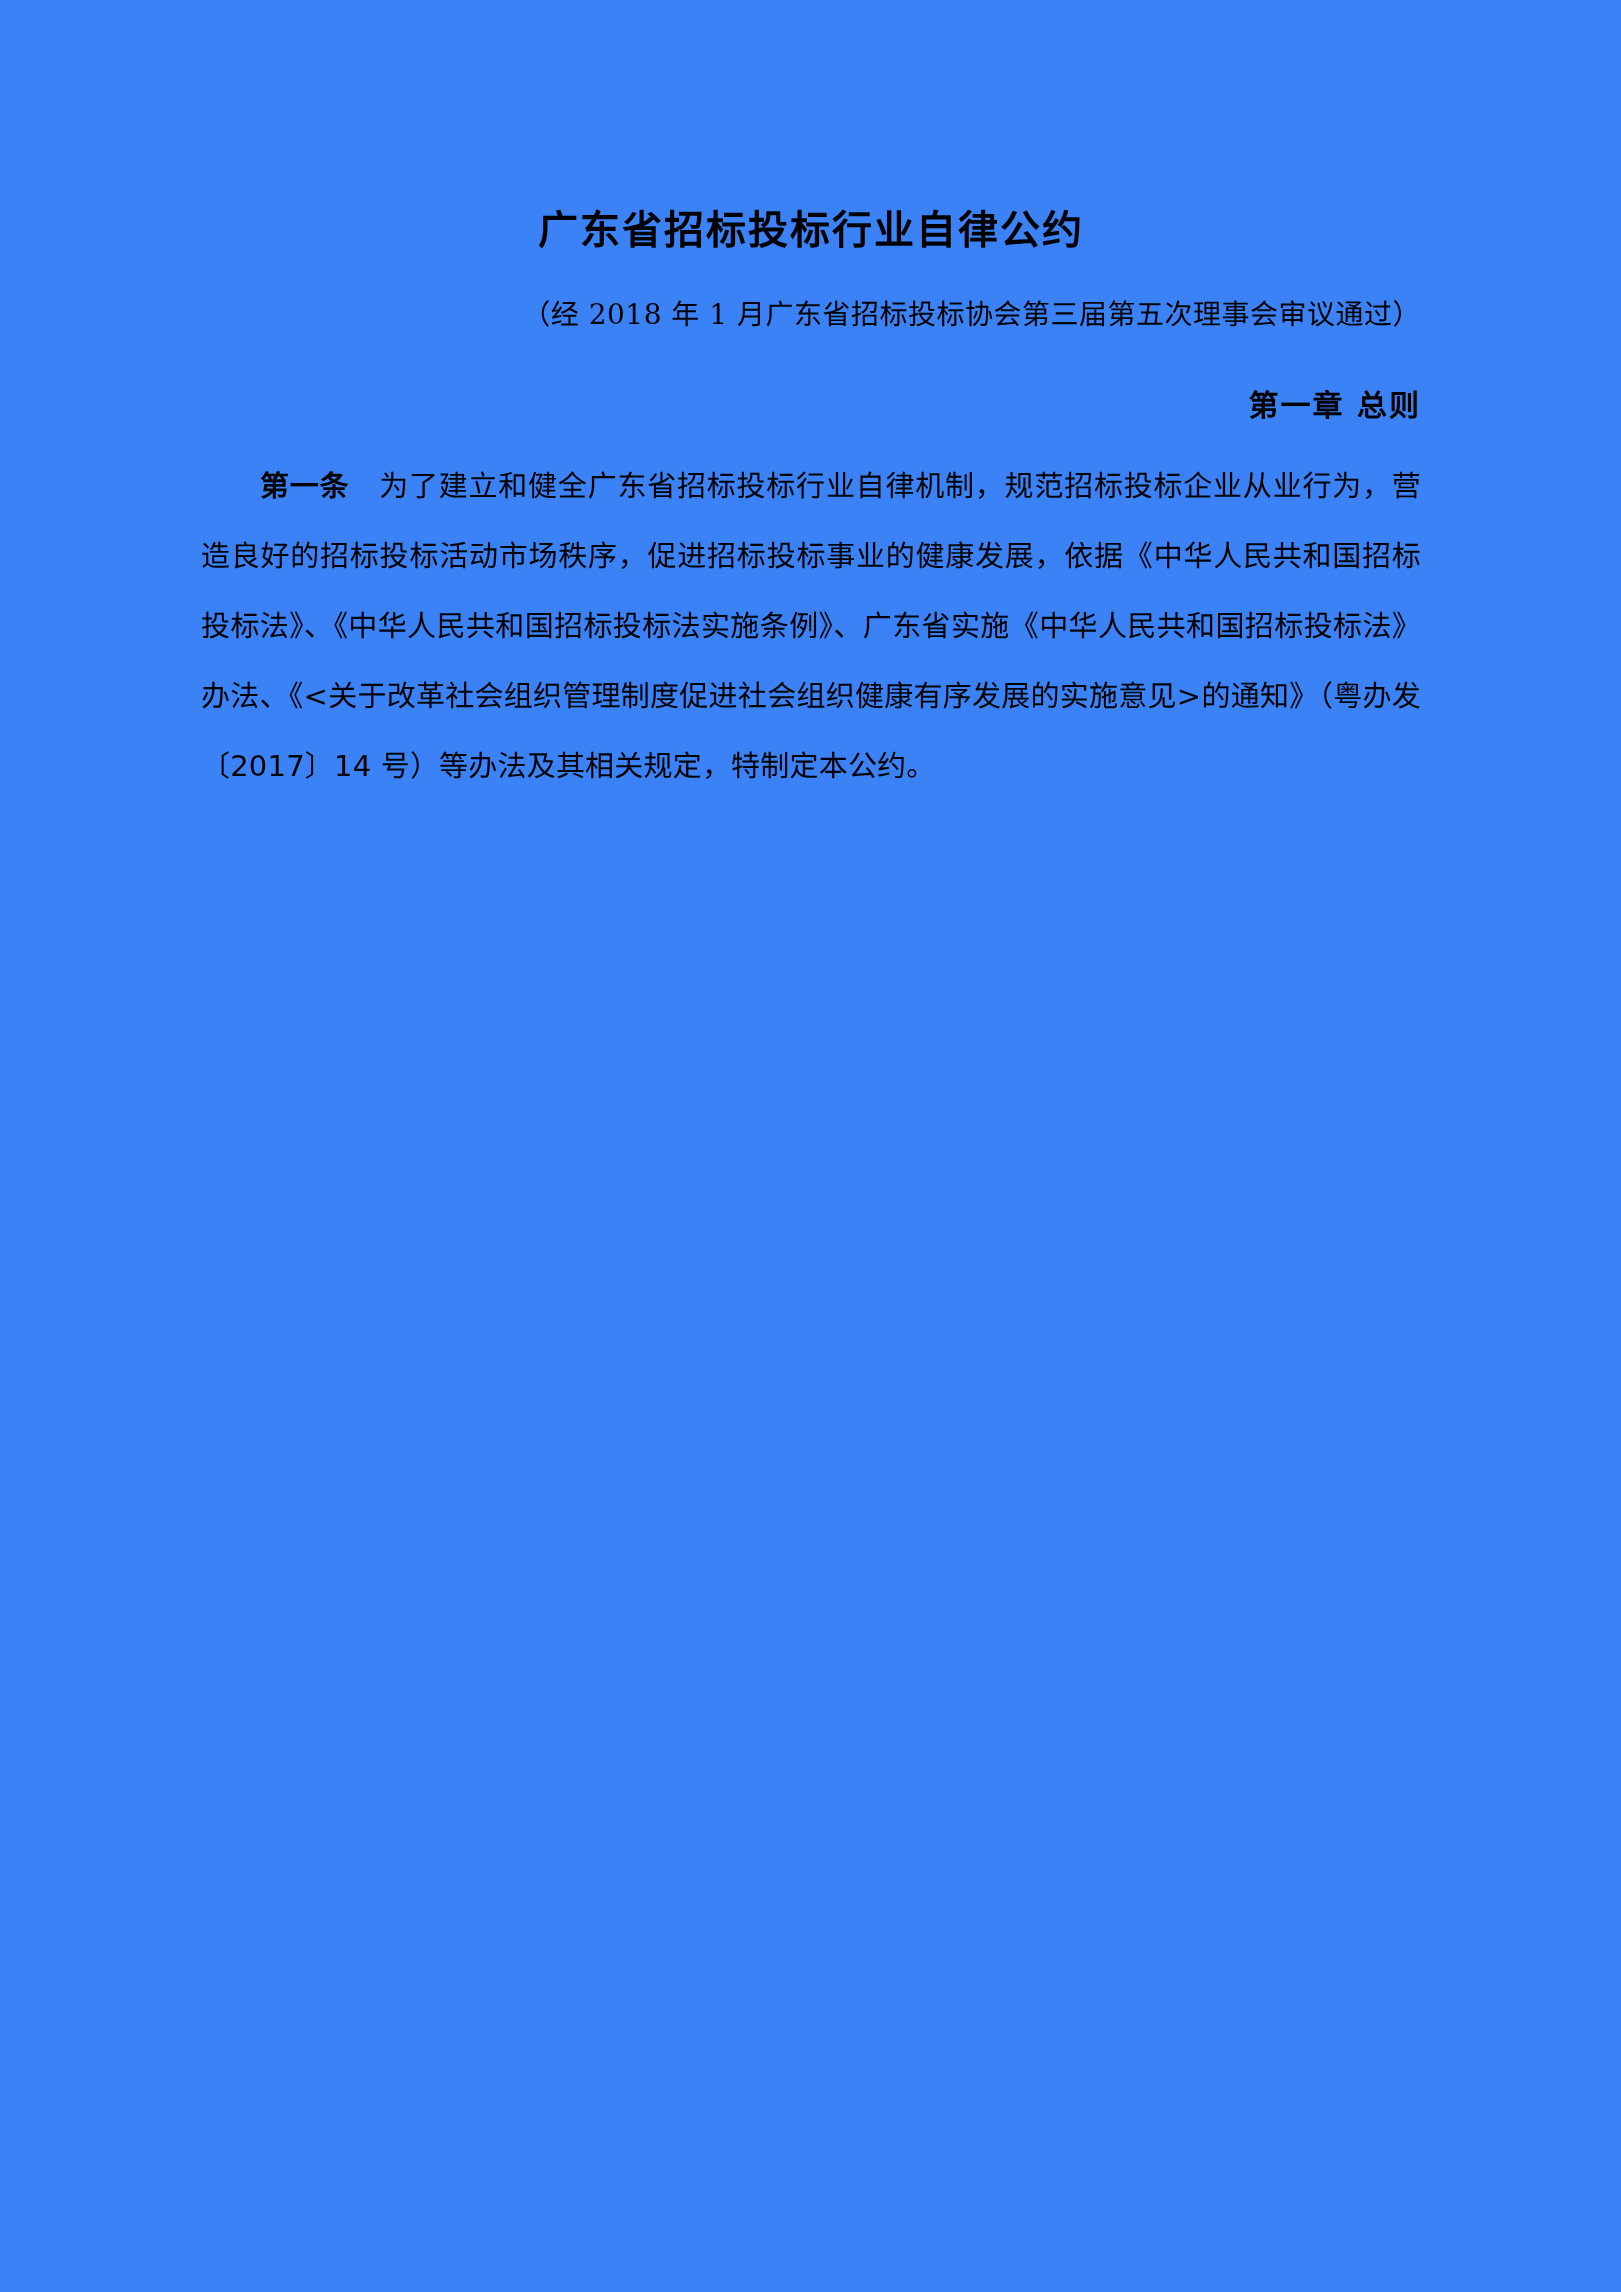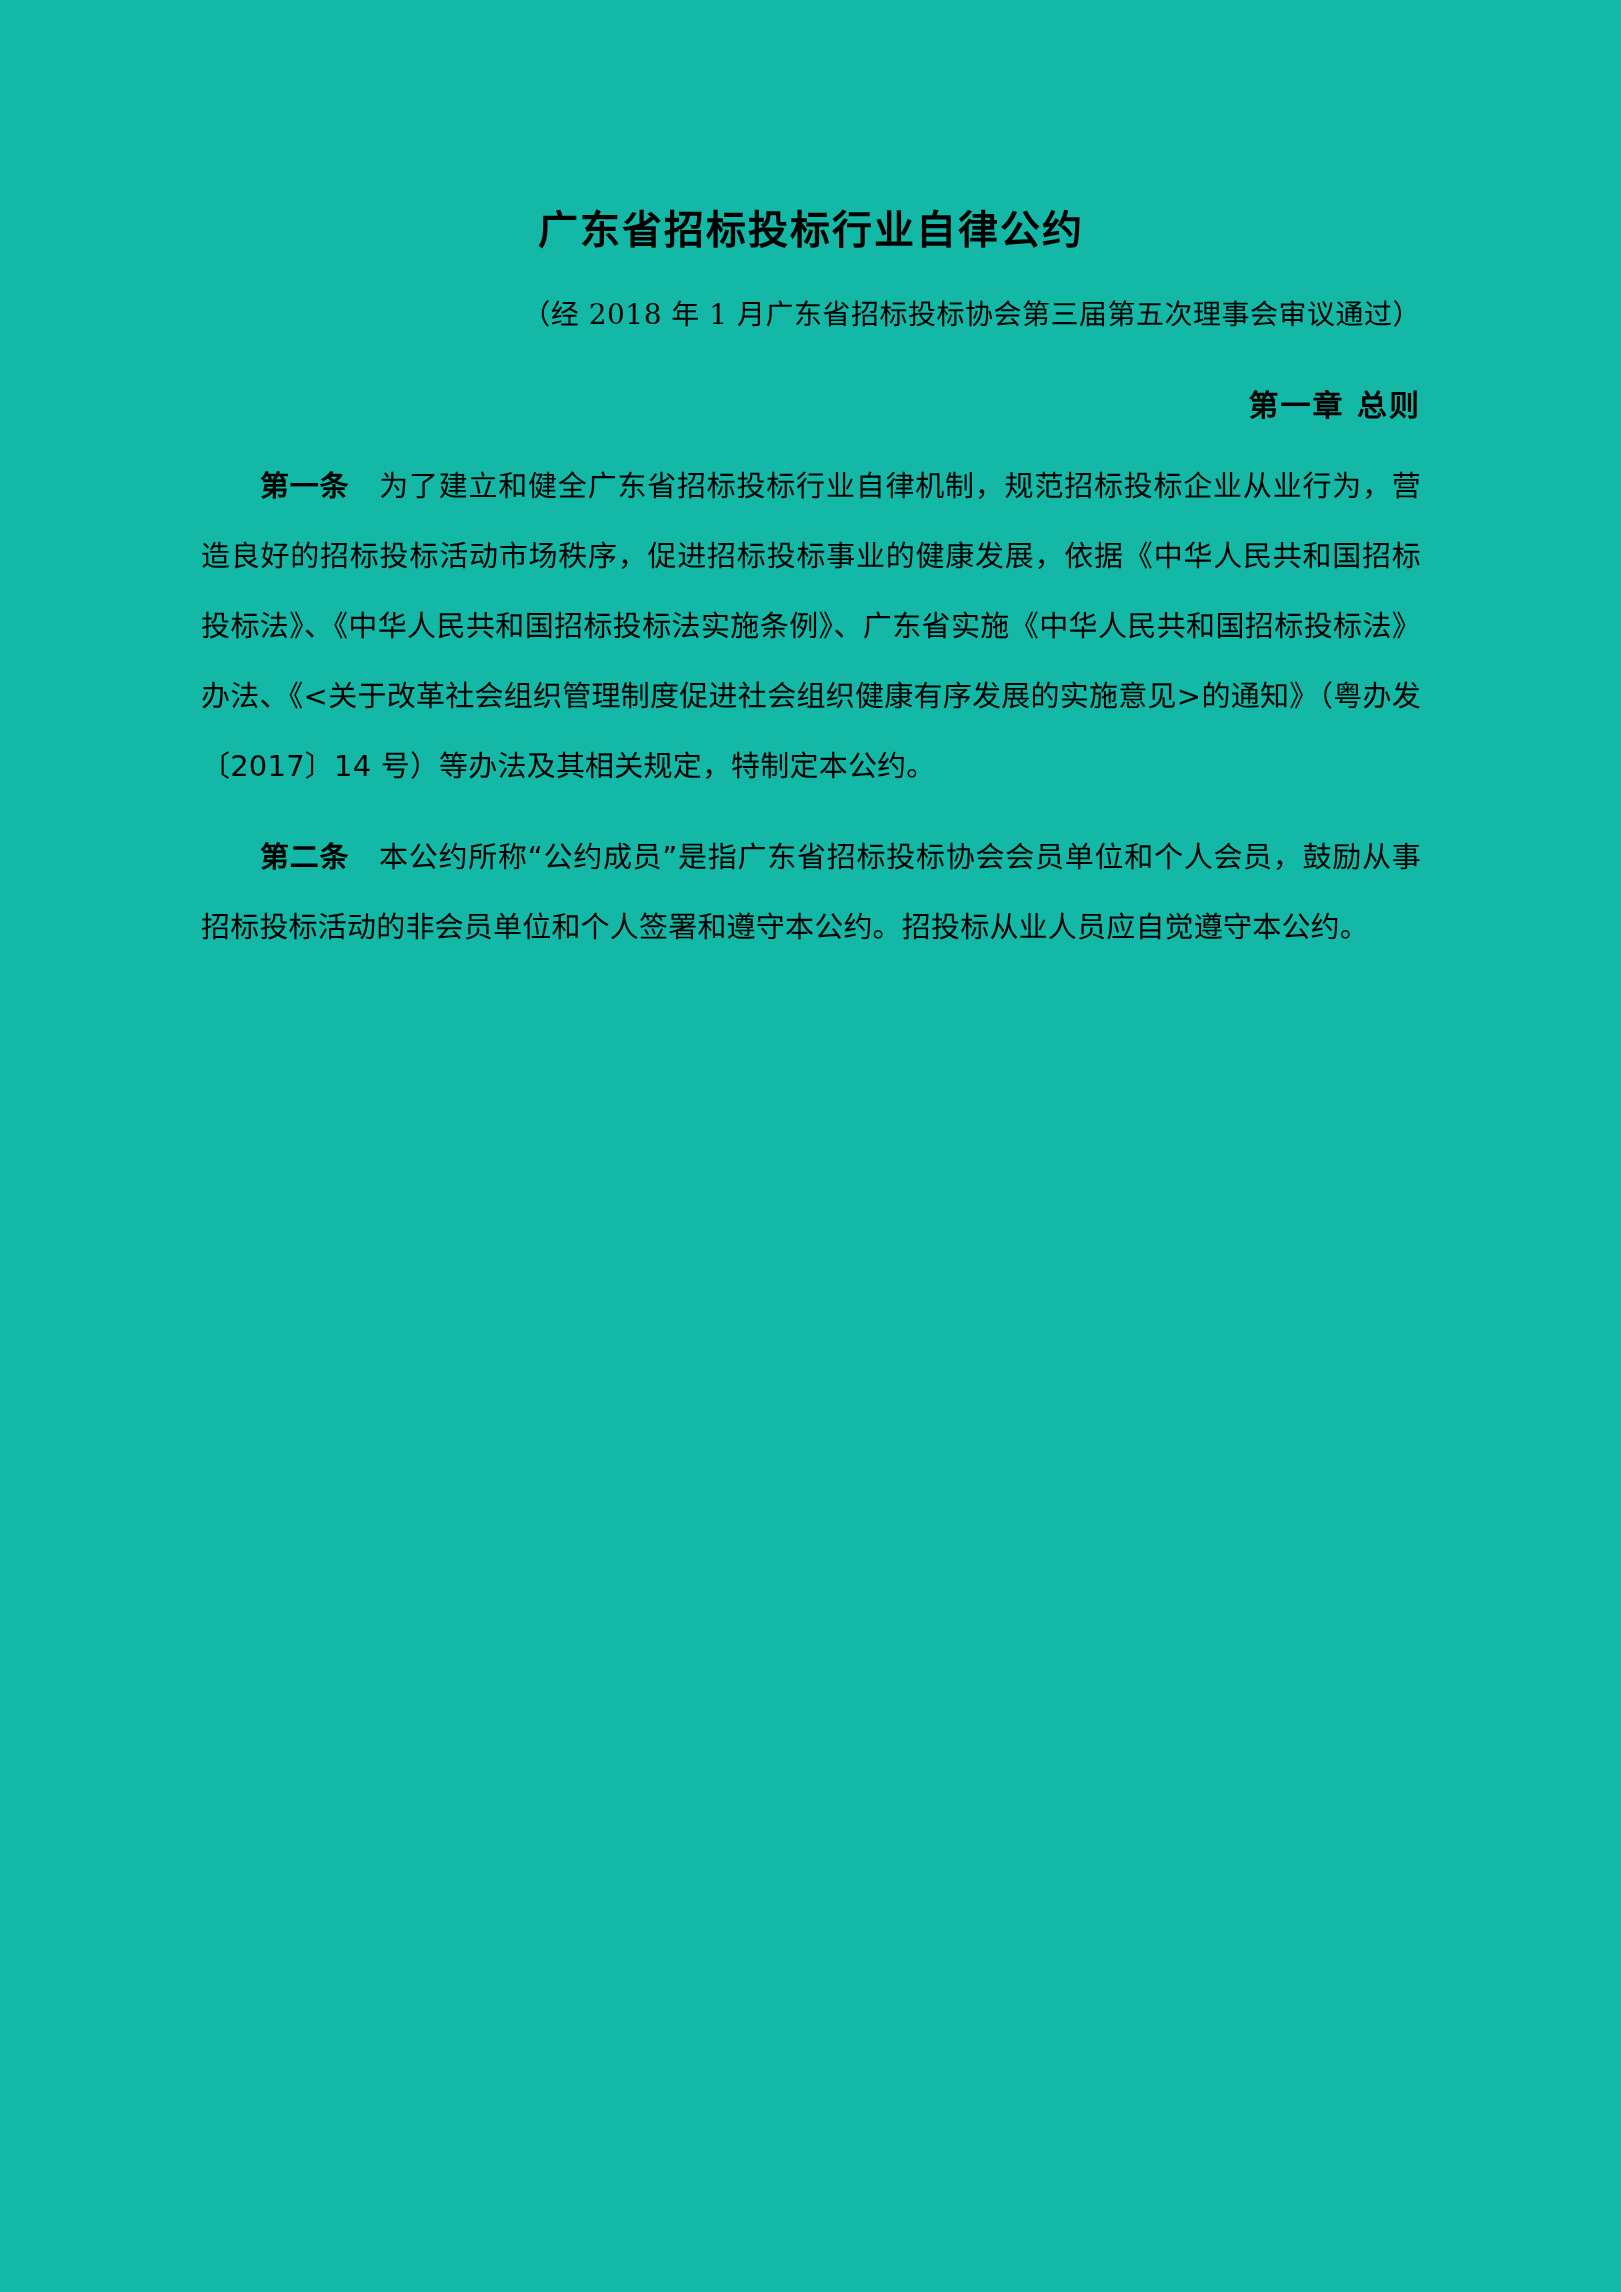--- a/index.html
+++ b/index.html
@@ -9,21 +9,21 @@
     background: #ffffff;
   }
   body {
     font-family: "DejaVu Sans", "Liberation Sans", sans-serif;
     color: #000000;
   }
   .page {
     width: 1621px;
     height: 2293px;
     box-sizing: border-box;
-    background: #14b8a6;
+    background: #3b82f6;
     position: relative;
     margin: 0 auto;
     padding: 0;
     overflow: hidden;
   }
   .content {
     position: absolute;
     left: 201px;
     top: 0;
     width: 1220px;
@@ -85,20 +85,17 @@
     <h1 class="doc-title">广东省招标投标行业自律公约</h1>
 
     <p class="doc-subtitle">（经 2018 年 1 月广东省招标投标协会第三届第五次理事会审议通过）</p>
 
     <h2 class="chapter-heading">第一章  总则</h2>
 
     <p class="article first-article">
       <span class="label">第一条 </span><span class="body">为了建立和健全广东省招标投标行业自律机制，规范招标投标企业从业行为，营造良好的招标投标活动市场秩序，促进招标投标事业的健康发展，依据《中华人民共和国招标投标法》、《中华人民共和国招标投标法实施条例》、广东省实施《中华人民共和国招标投标法》办法、《&lt;关于改革社会组织管理制度促进社会组织健康有序发展的实施意见&gt;的通知》（粤办发〔2017〕14 号）等办法及其相关规定，特制定本公约。</span>
     </p>
 
-    <p class="article">
-      <span class="label">第二条 </span><span class="body">本公约所称“公约成员”是指广东省招标投标协会会员单位和个人会员，鼓励从事招标投标活动的非会员单位和个人签署和遵守本公约。招投标从业人员应自觉遵守本公约。</span>
-    </p>
 
 
   </div>
 </div>
 
 
 </body></html>

